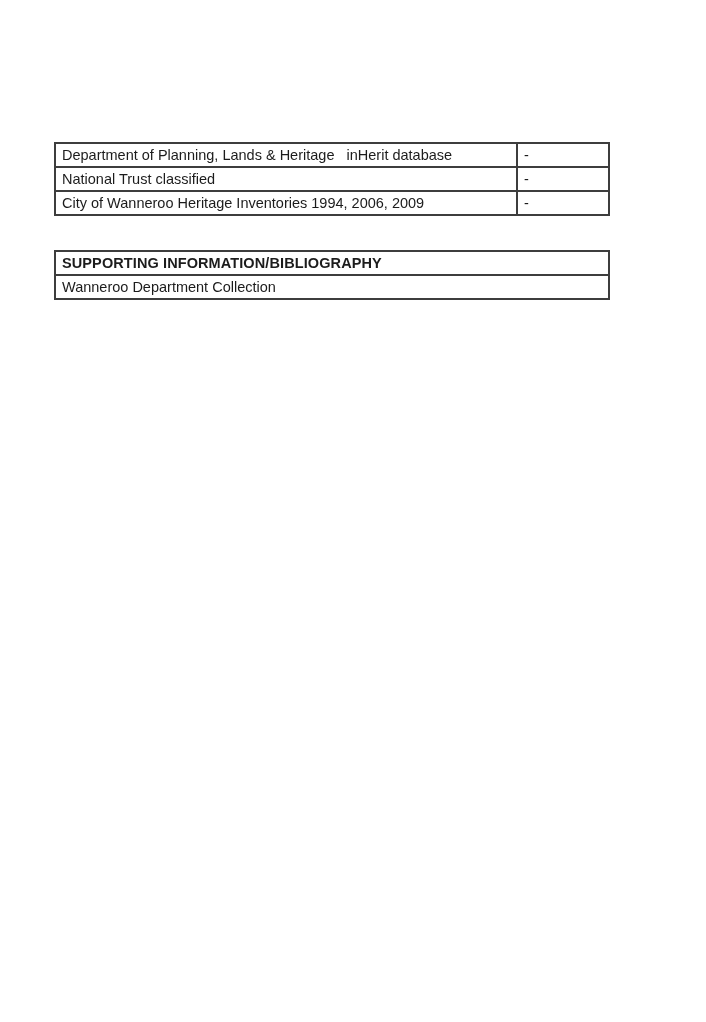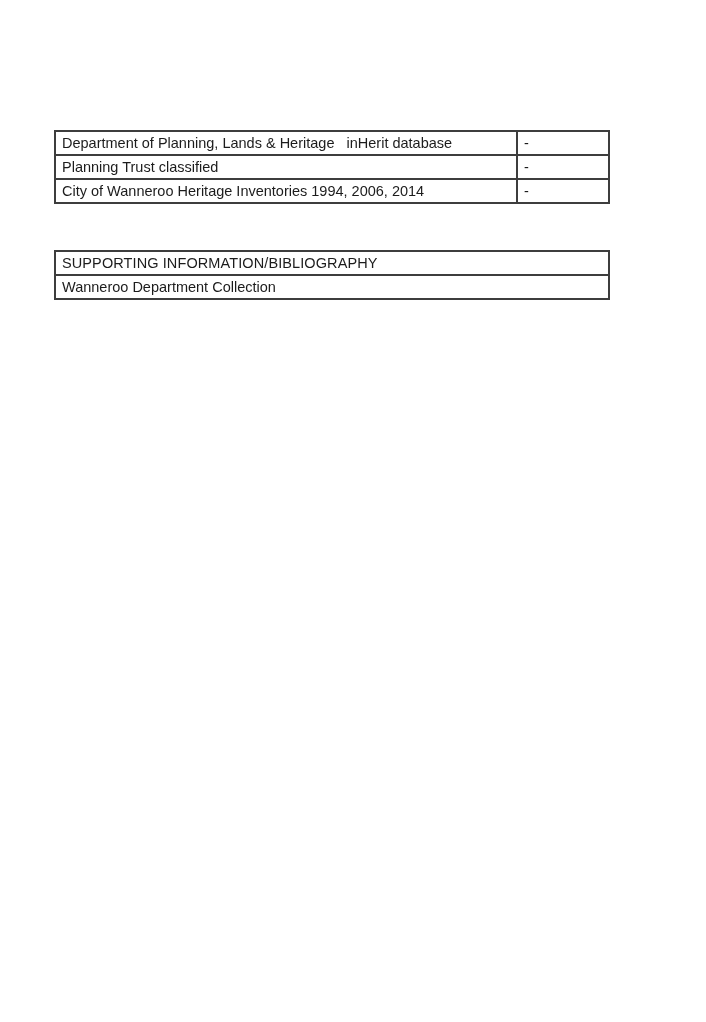--- a/index.html
+++ b/index.html
@@ -18,58 +18,58 @@
   }
   table.doc-table {
     position: absolute;
     left: 54px;
     width: 556px;
     border-collapse: collapse;
     table-layout: fixed;
     font-size: 14.5px;
     color: #1c1c1c;
   }
-  #references-table { top: 130px; }
+  #references-table { top: 142px; }
   #bibliography-table { top: 250px; }
   table.doc-table td {
     border: 2px solid #3d3d3d;
     height: 22px;
     padding: 0 6px;
     vertical-align: middle;
     white-space: pre-wrap;       
     overflow: hidden;
     line-height: 1.25;
   }
   td.value-cell { padding-left: 7px; }
   td.header-cell {
-    font-weight: normal;
+    font-weight: bold;
     letter-spacing: 0.1px;
   }
 </style>
 </head>
 <body>
 
 <div class="page">
 
   <table class="doc-table" id="references-table">
     <colgroup>
       <col style="width: 462px;">
       <col>
     </colgroup>
     <tbody>
       <tr>
         <td class="source-cell">Department of Planning, Lands &amp; Heritage   inHerit database</td>
         <td class="value-cell">-</td>
       </tr>
       <tr>
-        <td class="source-cell">Planning Trust classified</td>
+        <td class="source-cell">National Trust classified</td>
         <td class="value-cell">-</td>
       </tr>
       <tr>
-        <td class="source-cell">City of Wanneroo Heritage Inventories 1994, 2006, 2014</td>
+        <td class="source-cell">City of Wanneroo Heritage Inventories 1994, 2006, 2009</td>
         <td class="value-cell">-</td>
       </tr>
     </tbody>
   </table>
 
   <table class="doc-table" id="bibliography-table">
     <tbody>
       <tr>
         <td class="header-cell">SUPPORTING INFORMATION/BIBLIOGRAPHY</td>
       </tr>

